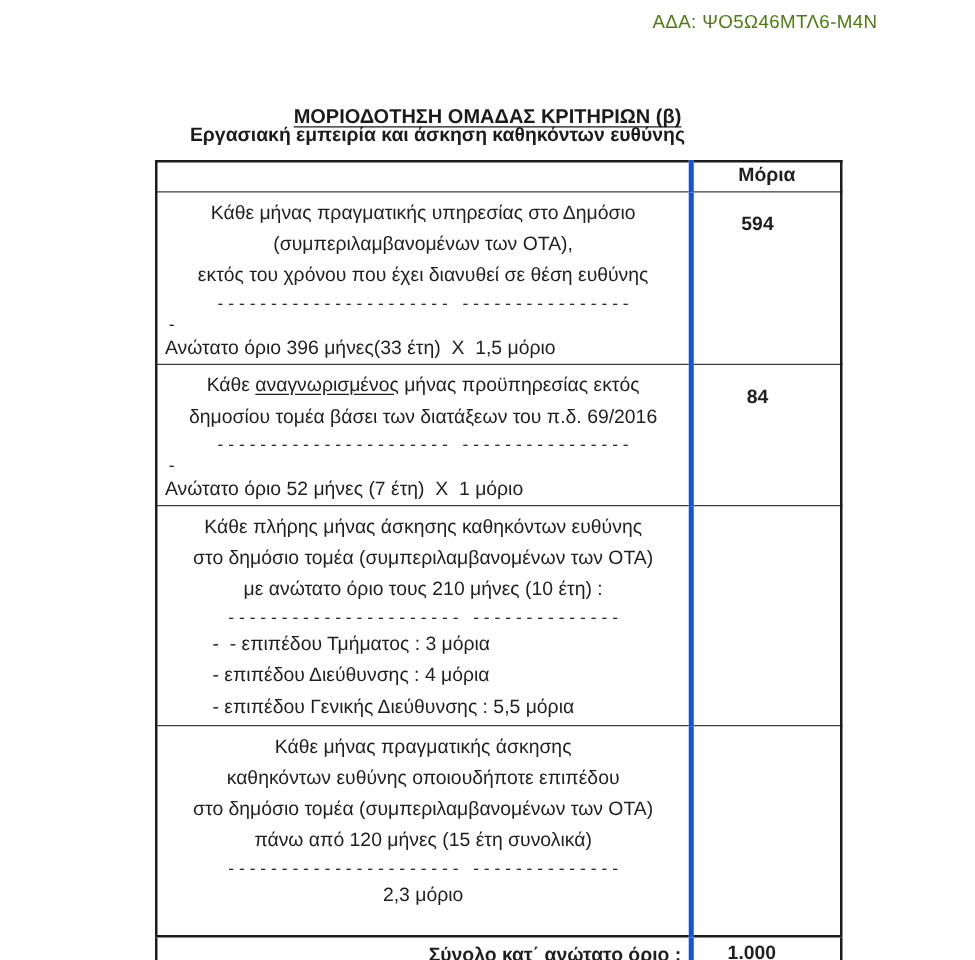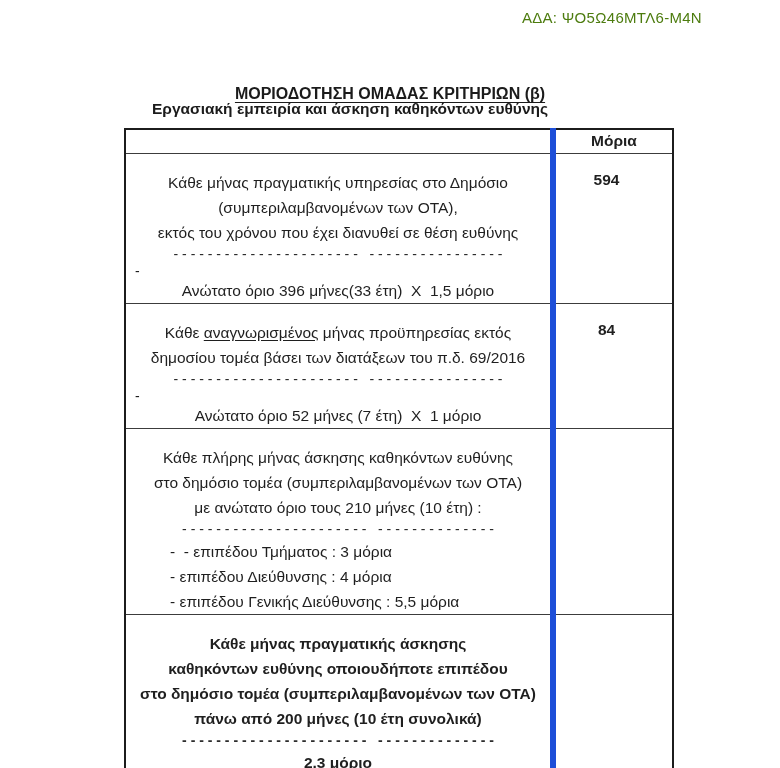--- a/index.html
+++ b/index.html
@@ -28,33 +28,33 @@
   table.doc-table {
     position: absolute; top: 128px; left: 124px;
     width: 548px; table-layout: fixed;
     border-collapse: collapse;
     border: 2px solid #1c1c1c;
     font-size: 15.5px;
   }
   col.col-desc { width: 428px; }
   col.col-points { width: 120px; }
   th, td { border: 1px solid #3c3c3c; vertical-align: top; }
-  td.desc-cell, th.desc-cell { border-right: 6px solid #1d4ed8; padding: 16px 6px 0 6px; }
+  td.desc-cell, th.desc-cell { border-right: 4px solid #1d4ed8; padding: 4px 6px 0 6px; }
   thead tr { height: 24px; }
   th.points-header { text-align: center; font-weight: bold; vertical-align: middle; padding: 0; font-size: 15.5px; }
   tr.r1 { height: 134px; }
   tr.r2 { height: 111px; margin-left: 20px; }
   tr.r3 { height: 176px; }
-  tr.r4 { height: 169px; font-weight: bold; }
+  tr.r4 { height: 169px; }
   tr.total-row { height: 26px; }
   tr.total-row td { border-top: 2px solid #1c1c1c; vertical-align: middle; }
   .ln { line-height: 25px; text-align: center; }
   .dash-line { line-height: 19px; text-align: center; white-space: pre; font-size: 14px; color: #2c2c2c; }
   .stray-dash { line-height: 14px; text-align: left; padding-left: 3px; font-size: 14px; }
-  .limit-line { line-height: 25px; text-align: center; white-space: pre; }
+  .limit-line { line-height: 25px; text-align: left; white-space: pre; }
   .level-list { padding-left: 38px; }
   .level-list .ln { text-align: left; white-space: pre; }
   td.points-cell {
     text-align: center; font-weight: bold;
     padding-top: 17px; padding-right: 15px; font-size: 15.5px;
   }
   .total-label { text-align: right; font-weight: bold; padding-right: 13px; line-height: 22px; }
   .total-value { text-align: center; font-weight: bold; padding-right: 24px; padding-top: 0; vertical-align: middle; line-height: 22px; }
   .u { text-decoration: underline; text-underline-offset: 2px; }
 </style>
@@ -110,21 +110,21 @@
           <div class="ln">- επιπέδου Γενικής Διεύθυνσης : 5,5 μόρια</div>
         </div>
       </td>
       <td class="points-cell"></td>
     </tr>
     <tr class="r4">
       <td class="desc-cell">
         <div class="ln">Κάθε μήνας πραγματικής άσκησης</div>
         <div class="ln">καθηκόντων ευθύνης οποιουδήποτε επιπέδου</div>
         <div class="ln">στο δημόσιο τομέα (συμπεριλαμβανομένων των ΟΤΑ)</div>
-        <div class="ln">πάνω από 200 μήνες (10 έτη συνολικά)</div>
+        <div class="ln">πάνω από 120 μήνες (15 έτη συνολικά)</div>
         <div class="dash-line">- - - - - - - - - - - - - - - - - - - - - -   - - - - - - - - - - - - - -</div>
         <div class="ln">2,3 μόριο</div>
       </td>
       <td class="points-cell"></td>
     </tr>
     <tr class="total-row">
       <td class="desc-cell total-label">Σύνολο κατ΄ ανώτατο όριο :</td>
       <td class="total-value">1.000</td>
     </tr>
   </tbody>

